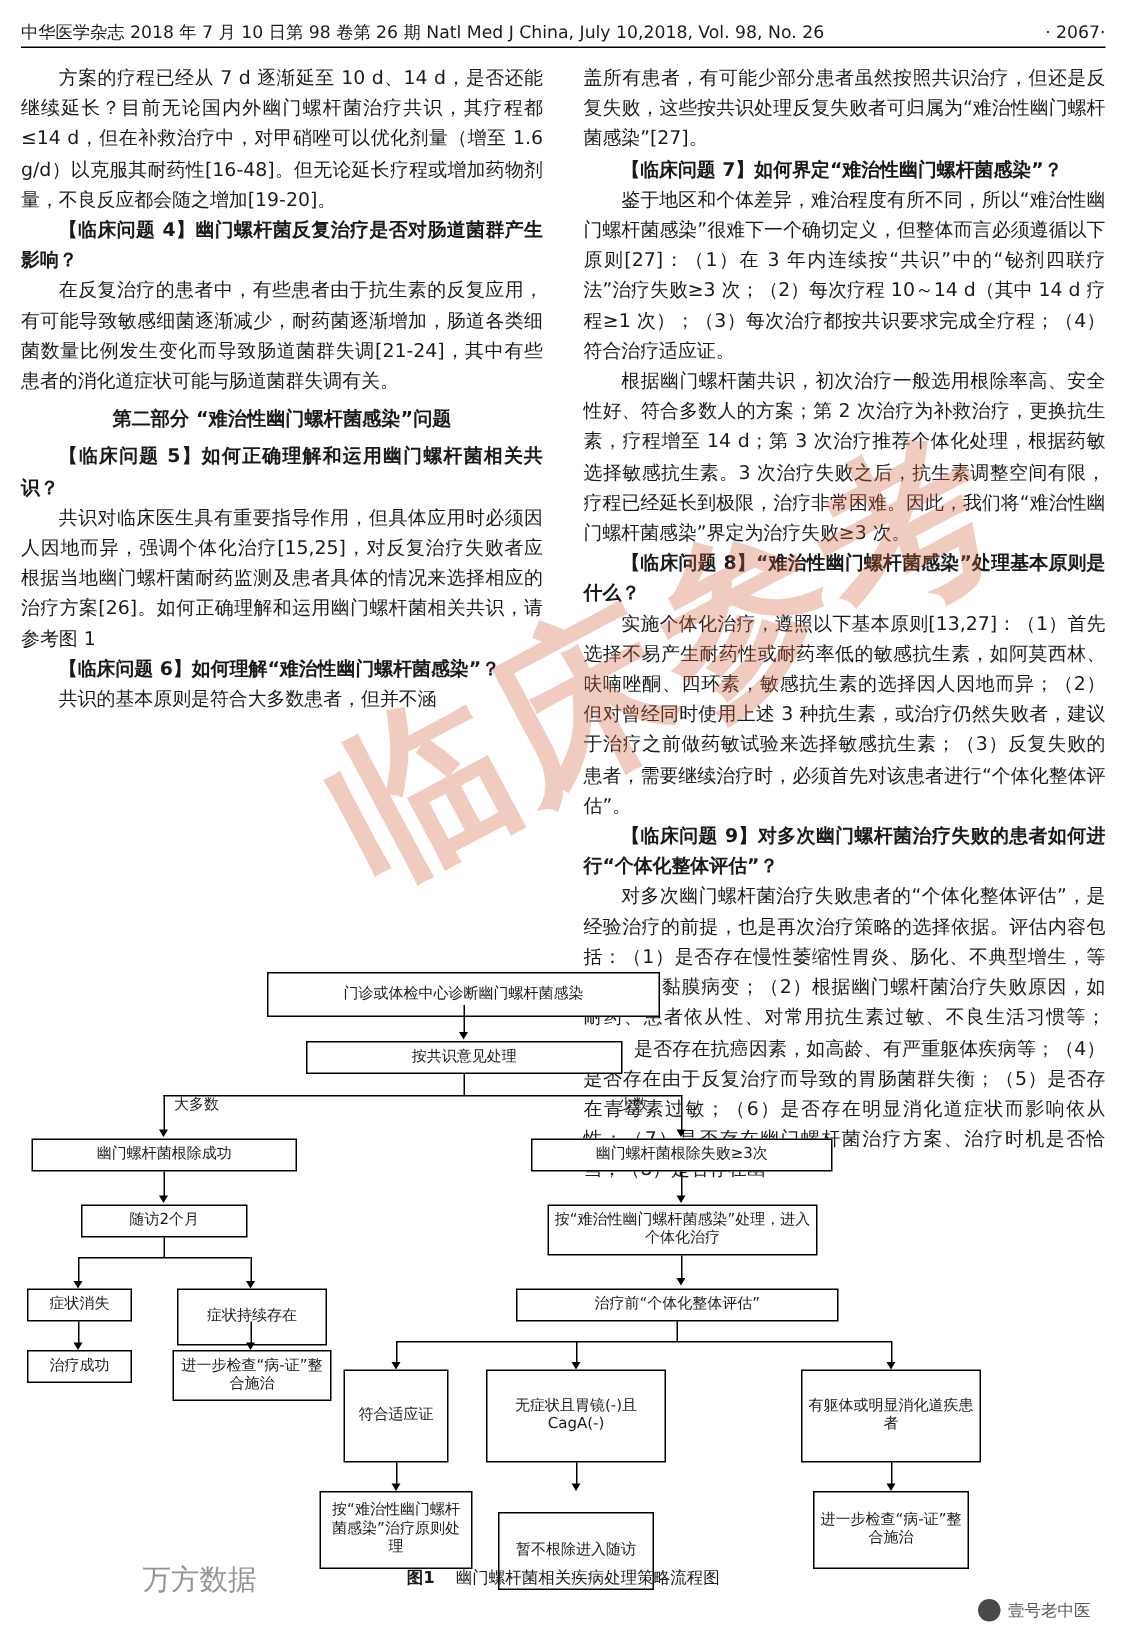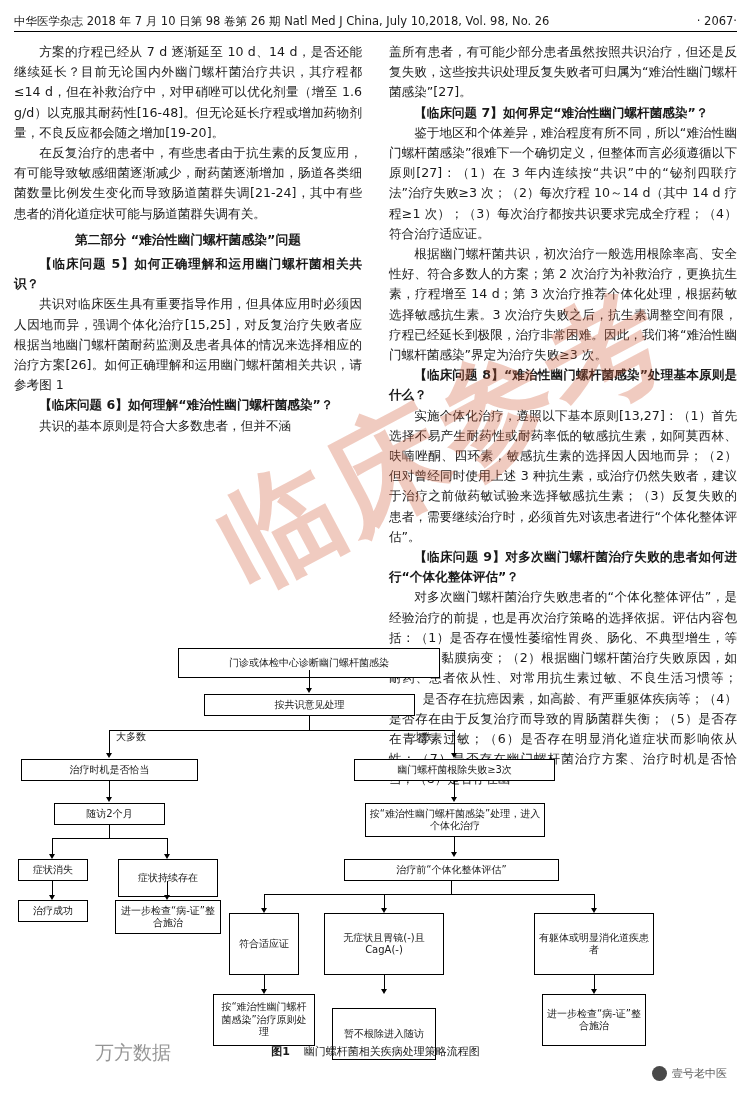--- a/index.html
+++ b/index.html
@@ -101,20 +101,21 @@
 <div class="page">
 
   <div class="running-head">
     <span class="rh-left">中华医学杂志 2018 年 7 月 10 日第 98 卷第 26 期    Natl Med J China, July 10,2018, Vol. 98, No. 26</span>
     <span class="rh-right">· 2067·</span>
   </div>
   <div class="rule"></div>
 
   <div class="col col-left">
     <p>方案的疗程已经从 7 d 逐渐延至 10 d、14 d，是否还能继续延长？目前无论国内外幽门螺杆菌治疗共识，其疗程都≤14 d，但在补救治疗中，对甲硝唑可以优化剂量（增至 1.6 g/d）以克服其耐药性[16-48]。但无论延长疗程或增加药物剂量，不良反应都会随之增加[19-20]。</p>
+    <p class="q">【临床问题 4】幽门螺杆菌反复治疗是否对肠道菌群产生影响？</p>
     <p>在反复治疗的患者中，有些患者由于抗生素的反复应用，有可能导致敏感细菌逐渐减少，耐药菌逐渐增加，肠道各类细菌数量比例发生变化而导致肠道菌群失调[21-24]，其中有些患者的消化道症状可能与肠道菌群失调有关。</p>
     <p class="sec-title">第二部分 “难治性幽门螺杆菌感染”问题</p>
     <p class="q">【临床问题 5】如何正确理解和运用幽门螺杆菌相关共识？</p>
     <p>共识对临床医生具有重要指导作用，但具体应用时必须因人因地而异，强调个体化治疗[15,25]，对反复治疗失败者应根据当地幽门螺杆菌耐药监测及患者具体的情况来选择相应的治疗方案[26]。如何正确理解和运用幽门螺杆菌相关共识，请参考图 1</p>
     <p class="q">【临床问题 6】如何理解“难治性幽门螺杆菌感染”？</p>
     <p>共识的基本原则是符合大多数患者，但并不涵</p>
   </div>
 
   <div class="col col-right">
     <p class="noind">盖所有患者，有可能少部分患者虽然按照共识治疗，但还是反复失败，这些按共识处理反复失败者可归属为“难治性幽门螺杆菌感染”[27]。</p>
@@ -137,21 +138,21 @@
 
     <div class="vline" style="left:295px;top:68px;height:14px;"></div>
     <div class="hline" style="left:95px;top:82px;width:345px;"></div>
     <div class="vline" style="left:95px;top:82px;height:26px;"></div>
     <div class="vline" style="left:440px;top:82px;height:26px;"></div>
     <div class="arrow-d" style="left:91.5px;top:105px;"></div>
     <div class="arrow-d" style="left:436.5px;top:105px;"></div>
     <div class="flabel" style="left:102px;top:83px;">大多数</div>
     <div class="flabel" style="left:398px;top:83px;">少数</div>
 
-    <div class="fbox" style="left:7px;top:111px;width:177px;height:22px;">治疗时机是否恰当</div>
+    <div class="fbox" style="left:7px;top:111px;width:177px;height:22px;">幽门螺杆菌根除成功</div>
     <div class="fbox" style="left:340px;top:111px;width:201px;height:22px;">幽门螺杆菌根除失败≥3次</div>
 
     <div class="vline" style="left:95px;top:133px;height:18px;"></div>
     <div class="arrow-d" style="left:91.5px;top:149px;"></div>
     <div class="vline" style="left:440px;top:133px;height:18px;"></div>
     <div class="arrow-d" style="left:436.5px;top:149px;"></div>
 
     <div class="fbox" style="left:40px;top:155px;width:111px;height:22px;">随访2个月</div>
     <div class="fbox" style="left:351px;top:155px;width:180px;height:34px;">按“难治性幽门螺杆菌感染”处理，进入个体化治疗</div>
 

